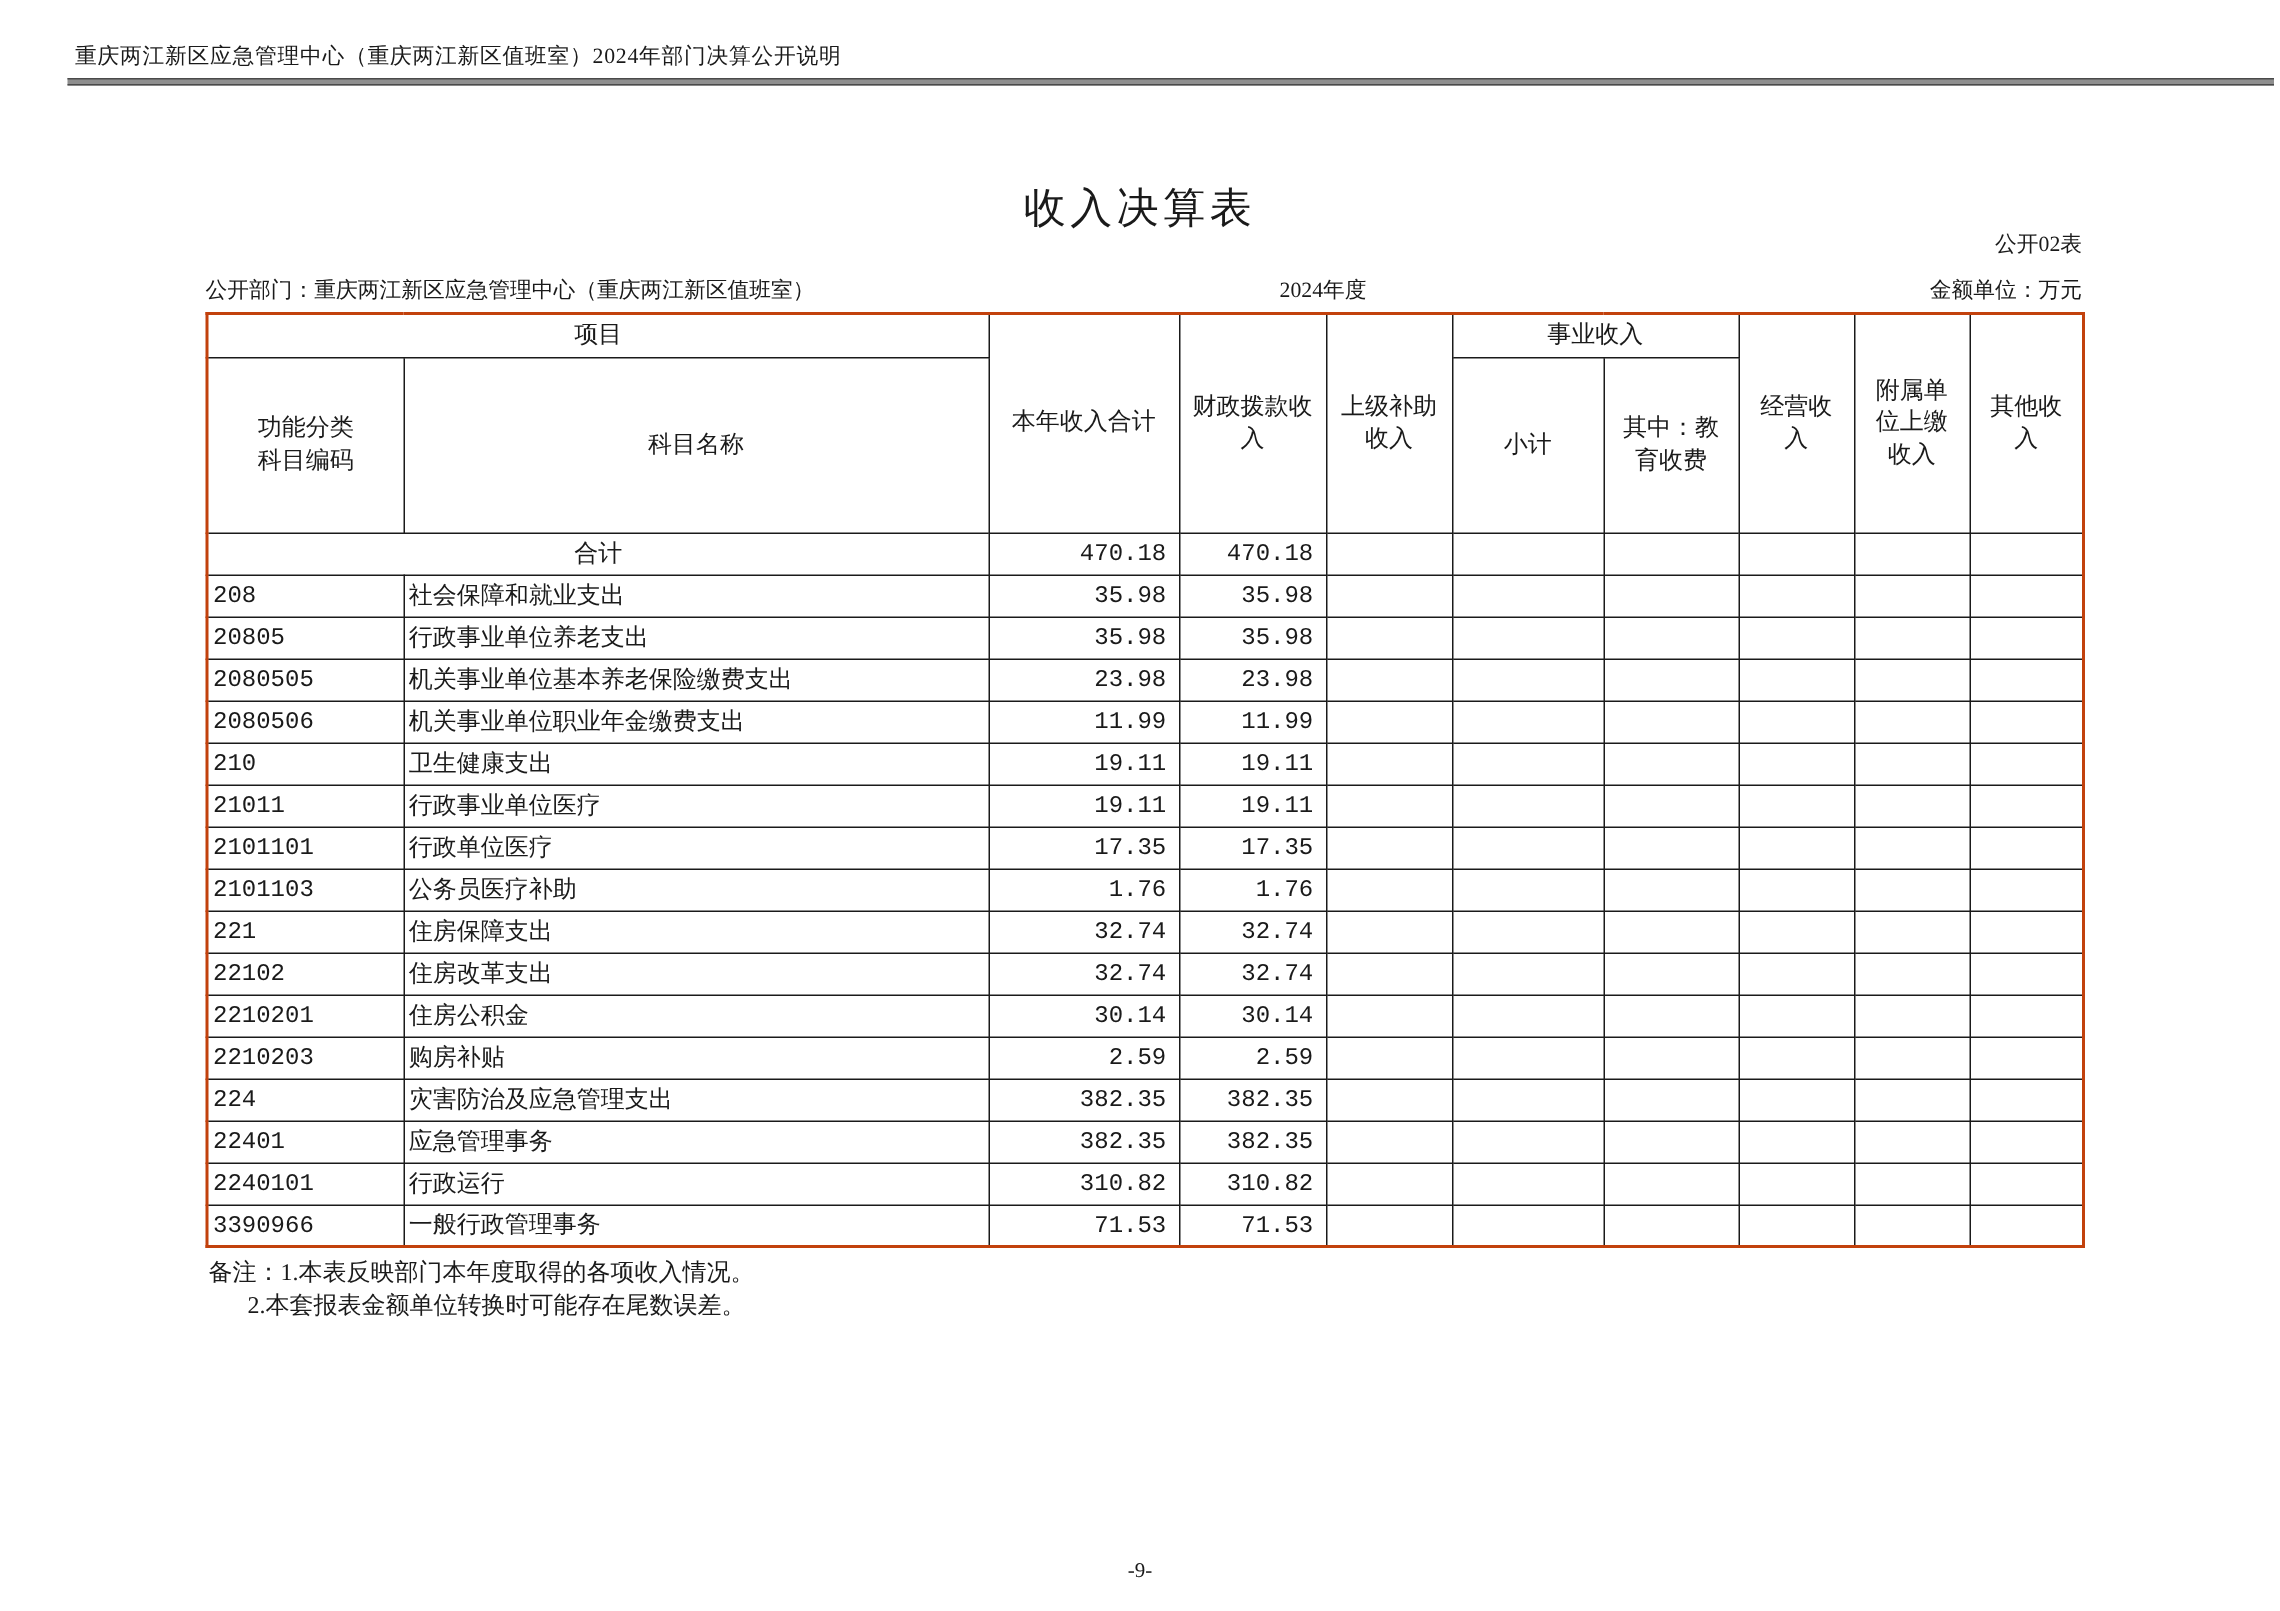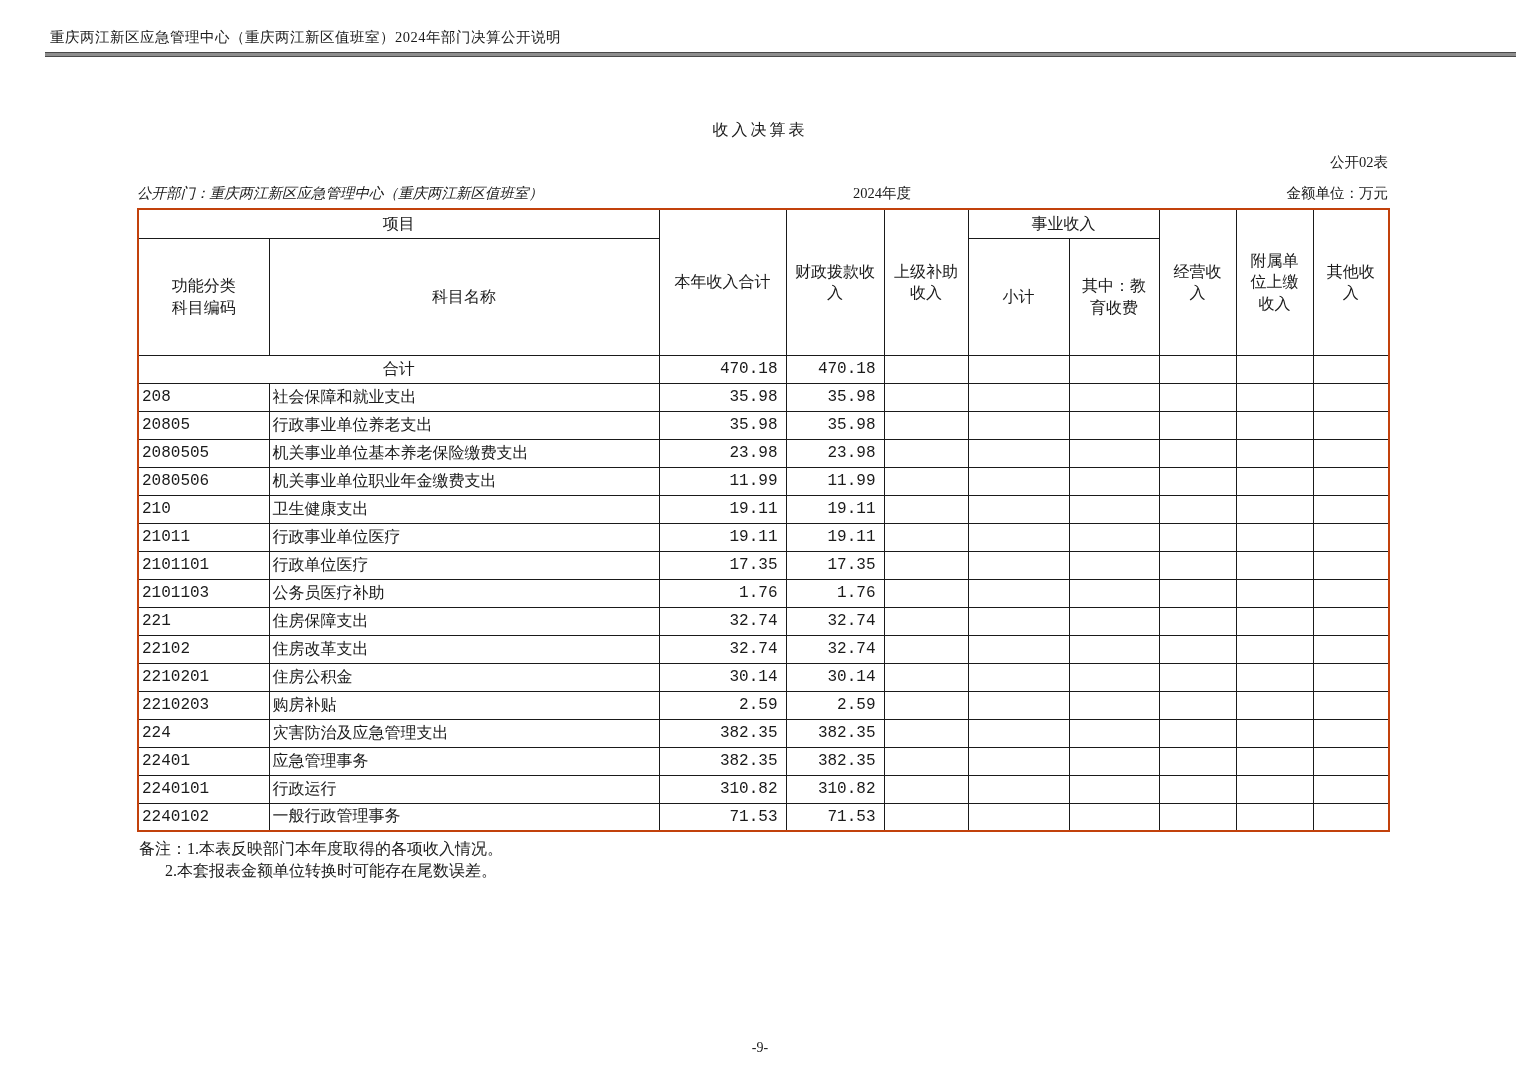--- a/index.html
+++ b/index.html
@@ -36,41 +36,41 @@
     border-top: 1px solid #4a4a4a;
     border-bottom: 1px solid #4a4a4a;
   }
   .page-title {
     position: absolute;
     top: 120px;
     left: 0;
     width: 1520px;
     margin: 0;
     text-align: center;
-    font-size: 16px;
+    font-size: 28px;
     font-weight: normal;
     letter-spacing: 3px;
   }
   .table-code {
     position: absolute;
     top: 153px;
     left: 137px;
     width: 1251px;
     text-align: right;
     font-size: 14.5px;
   }
   .info-row {
     position: absolute;
     top: 184px;
     left: 137px;
     width: 1251px;
     height: 20px;
     font-size: 14.5px;
   }
-  .info-dept { position: absolute; left: 0; top: 0; white-space: nowrap; font-style: italic; }
+  .info-dept { position: absolute; left: 0; top: 0; white-space: nowrap; }
   .info-year { position: absolute; left: 700px; width: 90px; top: 0; text-align: center; white-space: nowrap; }
   .info-unit { position: absolute; right: 0; top: 0; white-space: nowrap; }
 
   table.income-table {
     position: absolute;
     top: 208px;
     left: 137px;
     width: 1251px;
     border-collapse: collapse;
     table-layout: fixed;
@@ -358,21 +358,21 @@
     <td class="td-num">310.82</td>
     <td class="td-num">310.82</td>
     <td class="td-num"></td>
     <td class="td-num"></td>
     <td class="td-num"></td>
     <td class="td-num"></td>
     <td class="td-num"></td>
     <td class="td-num"></td>
   </tr>
         <tr>
-    <td class="td-code">2240102</td>
+    <td class="td-code">3390966</td>
     <td class="td-name">一般行政管理事务</td>
     <td class="td-num">71.53</td>
     <td class="td-num">71.53</td>
     <td class="td-num"></td>
     <td class="td-num"></td>
     <td class="td-num"></td>
     <td class="td-num"></td>
     <td class="td-num"></td>
     <td class="td-num"></td>
   </tr>

